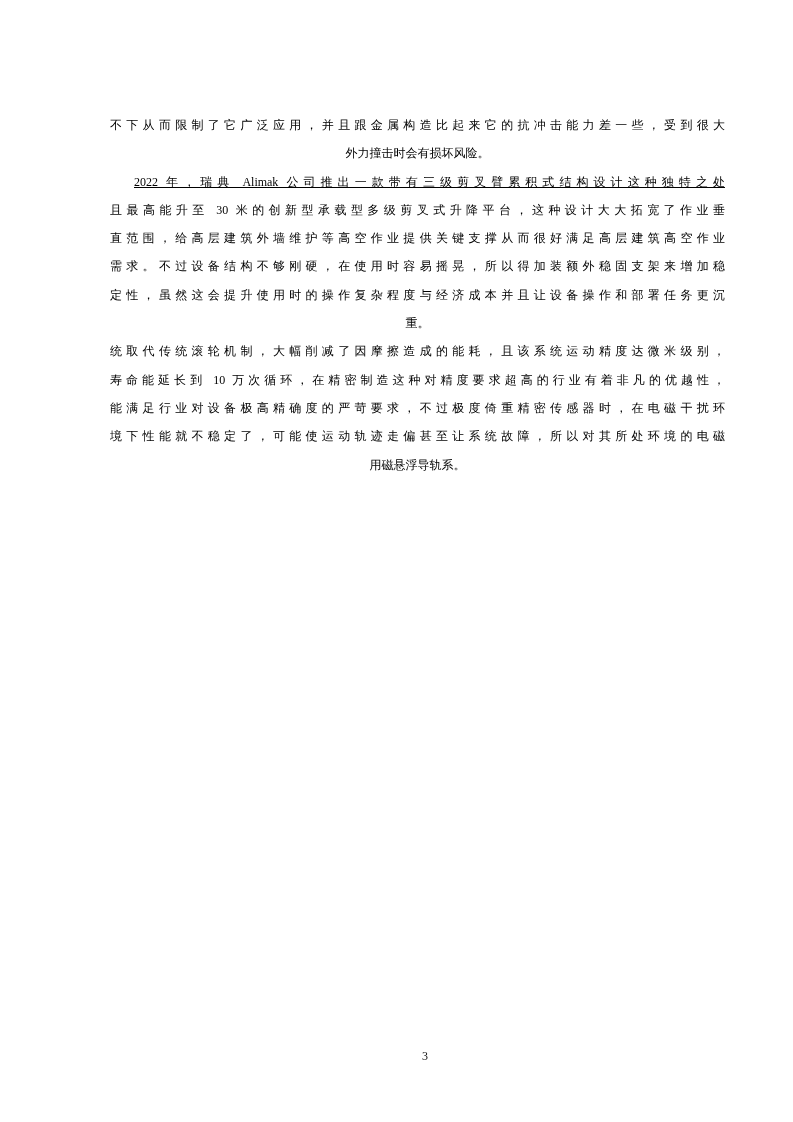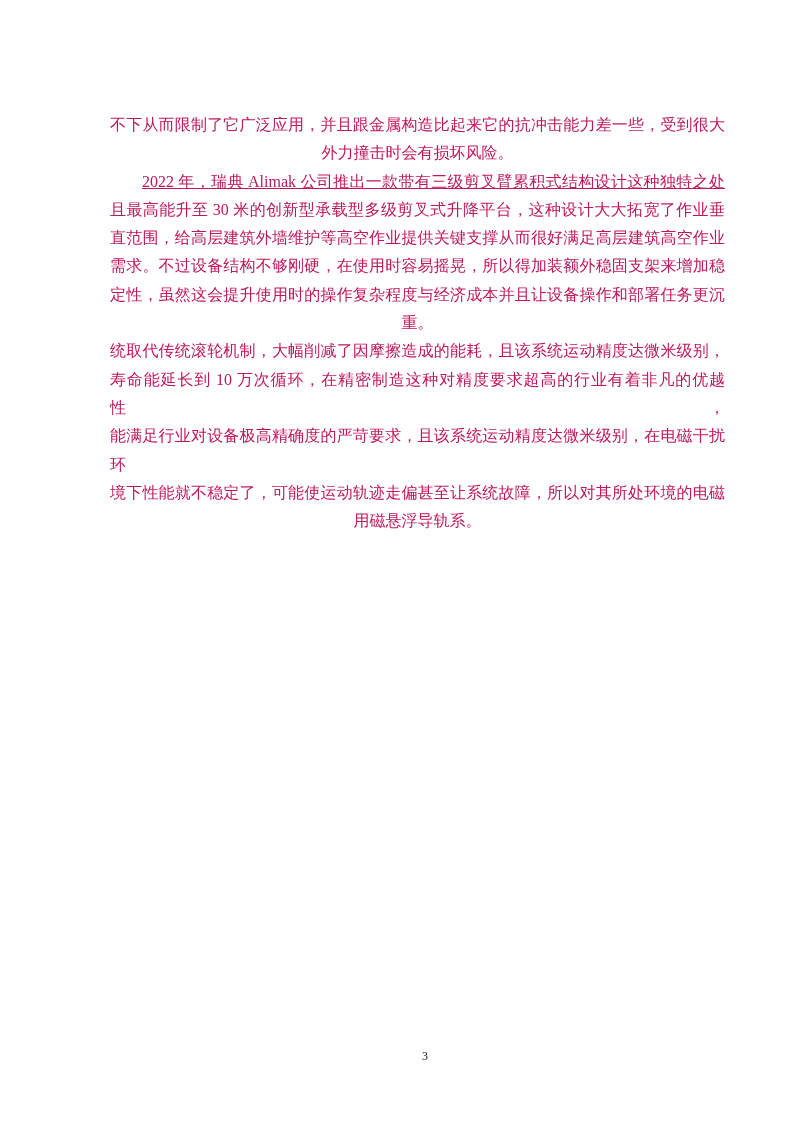--- a/index.html
+++ b/index.html
@@ -20,24 +20,24 @@
     position: absolute;
     left: 110px;
     top: 111px;
     width: 615px;
   }
   .paragraph {
     margin: 0;
     padding: 0;
   }
   .line {
-    font-size: 16px;
+    font-size: 12px;
     line-height: 28.3px;
     white-space: normal;
-    color: #be185d;
+    color: #000000;
   }
   
   .line.jl {
     text-align: justify;
     text-align-last: justify;
   }
   
   .line.last {
     text-align: center;
   }
@@ -75,21 +75,21 @@
       <div class="line jl">且最高能升至 30 米的创新型承载型多级剪叉式升降平台，这种设计大大拓宽了作业垂</div>
       <div class="line jl">直范围，给高层建筑外墙维护等高空作业提供关键支撑从而很好满足高层建筑高空作业</div>
       <div class="line jl">需求。不过设备结构不够刚硬，在使用时容易摇晃，所以得加装额外稳固支架来增加稳</div>
       <div class="line jl">定性，虽然这会提升使用时的操作复杂程度与经济成本并且让设备操作和部署任务更沉</div>
       <div class="line last">重。</div>
     </div>
 
     <div class="paragraph">
       <div class="line jl">统取代传统滚轮机制，大幅削减了因摩擦造成的能耗，且该系统运动精度达微米级别，</div>
       <div class="line jl">寿命能延长到 10 万次循环，在精密制造这种对精度要求超高的行业有着非凡的优越性，</div>
-      <div class="line jl">能满足行业对设备极高精确度的严苛要求，且该系统运动精度达微米级别，在电磁干扰环</div>
+      <div class="line jl">能满足行业对设备极高精确度的严苛要求，不过极度倚重精密传感器时，在电磁干扰环</div>
       <div class="line jl">境下性能就不稳定了，可能使运动轨迹走偏甚至让系统故障，所以对其所处环境的电磁</div>
       <div class="line last">用磁悬浮导轨系。</div>
     </div>
 
   </div>
 
   <div class="footer">
     <span class="page-number">3</span>
   </div>
 </div>

